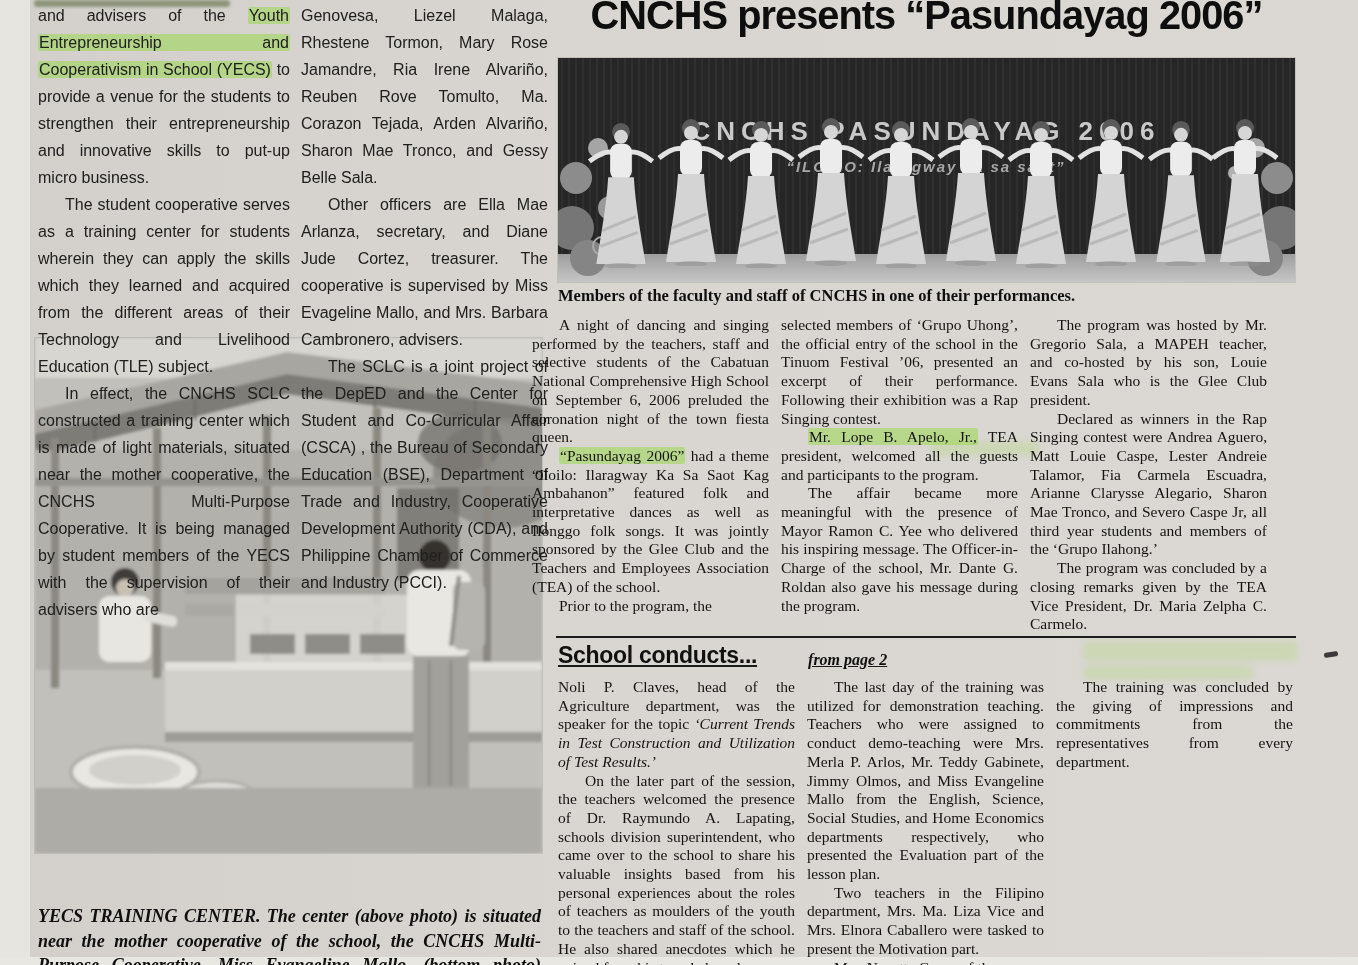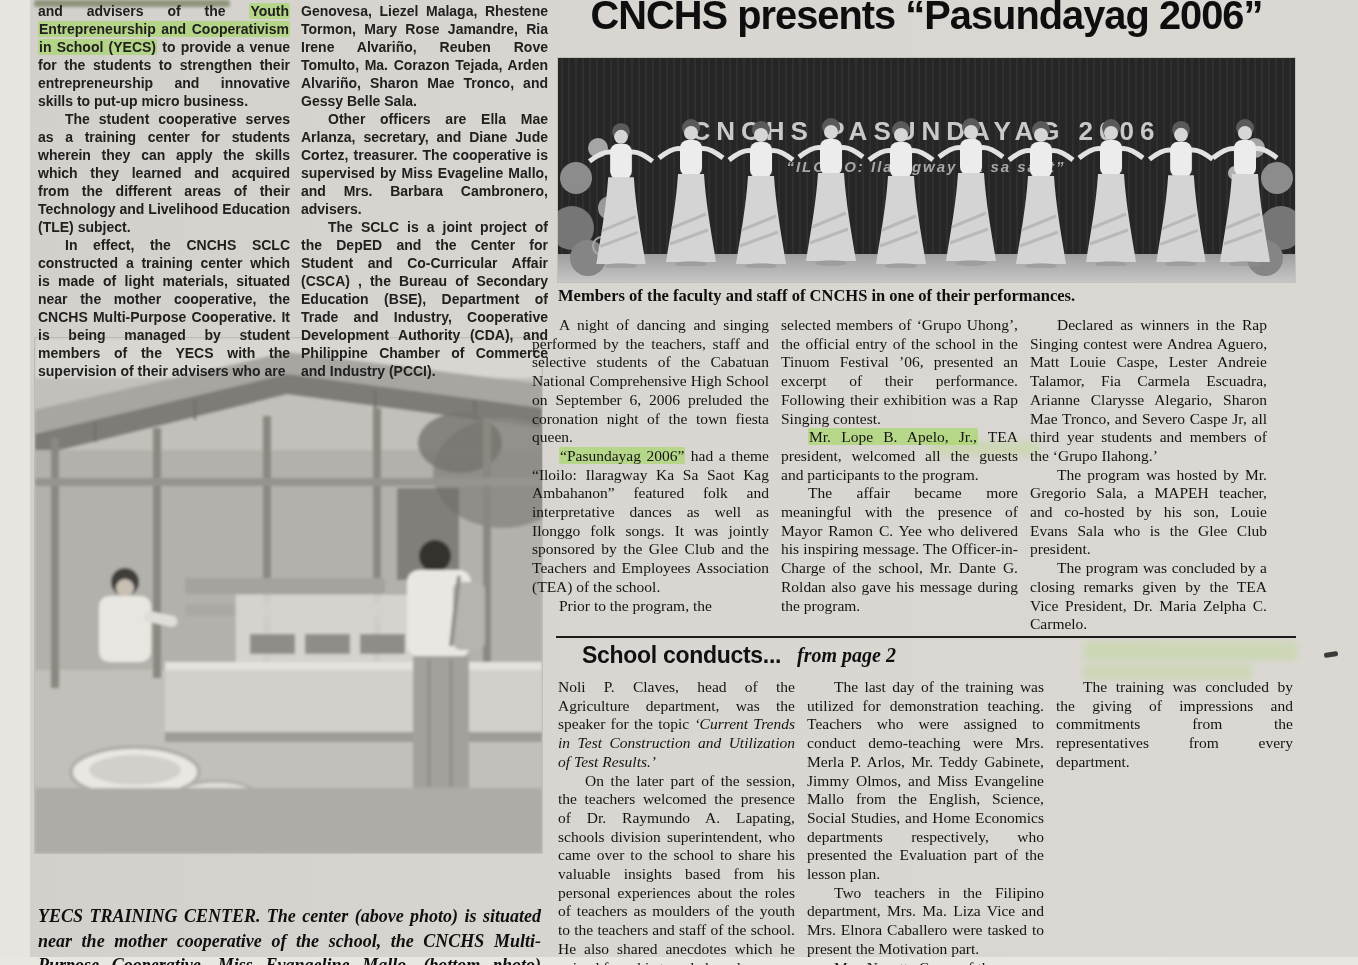--- a/index.html
+++ b/index.html
@@ -5,43 +5,43 @@
   html,body{margin:0;padding:0;background:#b8b6b1;}
   .page{position:relative;width:1358px;height:965px;overflow:hidden;
         background:linear-gradient(90deg,#d3d0cb,#d9d6d1 45%,#dbd8d3);
         font-family:"Liberation Sans",sans-serif;color:#1a1a1a;}
   .edge-left{position:absolute;left:0;top:0;width:30px;height:965px;background:#e7e5e0;}
   .edge-bottom{position:absolute;left:0;bottom:0;width:1358px;height:8px;background:#e9e7e2;}
   .top-smudge{position:absolute;left:34px;top:0;width:196px;height:7px;
         background:rgba(72,88,42,.5);filter:blur(1.5px);border-radius:3px;}
 
   
-  .sans-col{position:absolute;font-size:14px;line-height:18px;text-align:justify;color:#20201f;z-index:3;font-weight:bold;}
+  .sans-col{position:absolute;font-size:16px;line-height:27px;text-align:justify;color:#20201f;z-index:3;}
   .sans-col p,.serif-col p{margin:0;}
   .ind{text-indent:27px;}
   .hl{background:rgba(148,216,66,.5);border-radius:2px;padding:0 1px;
       -webkit-box-decoration-break:clone;box-decoration-break:clone;}
   .i{font-style:italic;}
 
   
   .serif-col{font-family:"Liberation Serif",serif;font-size:15.5px;line-height:18.7px;
              text-align:justify;color:#151413;}
   .cols{position:absolute;display:flex;gap:12px;z-index:3;}
   .col{width:237px;}
 
   .headline{position:absolute;left:558px;top:-8px;width:737px;text-align:center;
             font-weight:bold;font-size:41px;letter-spacing:-1px;color:#0e0e0e;
             white-space:nowrap;transform:scaleX(.97);transform-origin:50% 50%;z-index:3;}
   .stage-caption{position:absolute;left:558px;top:286px;width:737px;z-index:3;
             font-family:"Liberation Serif",serif;font-weight:bold;
             font-size:16.5px;color:#0f0f0f;}
   .divider{position:absolute;left:556px;top:636px;width:740px;height:2px;background:#1c1c1c;z-index:3;}
-  .sec-head{position:absolute;left:582px;top:642px;display:flex;gap:16px;align-items:center;z-index:3;}
+  .sec-head{position:absolute;left:558px;top:642px;display:flex;gap:16px;align-items:flex-end;z-index:3;text-decoration:underline;}
   .sec-title{font-weight:bold;font-size:23px;color:#101010;letter-spacing:-.3px;}
-  .sec-cont{font-family:"Liberation Serif",serif;font-style:italic;font-weight:bold;font-size:20px;color:#101010;}
+  .sec-cont{font-family:"Liberation Serif",serif;font-style:italic;font-weight:bold;font-size:16px;color:#101010;margin-left:35px;}
 
   .train-caption{position:absolute;left:38px;top:904px;width:503px;z-index:3;
             font-family:"Liberation Serif",serif;font-weight:bold;font-style:italic;
             font-size:18px;line-height:24.5px;color:#0f0f0f;text-align:justify;}
 
   .photo{position:absolute;z-index:1;box-shadow:0 0 0 1px rgba(0,0,0,.10);}
   .smudge{position:absolute;background:rgba(150,215,70,.20);filter:blur(3px);border-radius:6px;z-index:2;}
   .pen-mark{position:absolute;left:1324px;top:652px;width:14px;height:5px;background:#3b3b3b;
             border-radius:2px;transform:rotate(-8deg);z-index:3;}
 </style>
@@ -201,22 +201,22 @@
         <p class="ind"><span>A night of dancing and singing performed by the teachers, staff and selective students of the Cabatuan National Comprehensive High School  on September 6, 2006 preluded the coronation night of the town fiesta queen.</span></p>
         <p class="ind"><span class="hl">“Pasundayag 2006”</span><span> had a theme “Iloilo: Ilaragway Ka Sa Saot Kag Ambahanon” featured folk and interpretative dances as well as Ilonggo folk songs.  It was jointly sponsored by the Glee  Club and the Teachers and Employees Association (TEA) of the school.</span></p>
         <p class="ind"><span>Prior to the program, the</span></p>
       </div>
     <div class="col serif-col">
         <p><span>selected members of ‘Grupo Uhong’, the official entry of the school in the Tinuom Festival ’06, presented an excerpt of their performance. Following their exhibition  was a Rap Singing contest.</span></p>
         <p class="ind"><span class="hl">Mr. Lope B. Apelo, Jr.,</span><span> TEA president, welcomed all the guests and participants to the program.</span></p>
         <p class="ind"><span>The affair became more meaningful with the presence of Mayor Ramon C. Yee who delivered his inspiring message. The Officer-in-Charge of the school, Mr. Dante G. Roldan also gave his  message during the program.</span></p>
       </div>
     <div class="col serif-col">
+        <p class="ind"><span>The program was hosted by Mr. Gregorio Sala, a MAPEH teacher, and co-hosted by his son, Louie Evans Sala who is the Glee Club president.</span></p>
         <p class="ind"><span>Declared as winners in the Rap Singing contest were Andrea Aguero, Matt Louie Caspe, Lester Andreie Talamor, Fia Carmela Escuadra, Arianne Clarysse Alegario, Sharon Mae Tronco, and Severo Caspe Jr, all third year students and members of the ‘Grupo Ilahong.’</span></p>
-        <p class="ind"><span>The program was hosted by Mr. Gregorio Sala, a MAPEH teacher, and co-hosted by his son, Louie Evans Sala who is the Glee Club president.</span></p>
         <p class="ind"><span>The program was concluded by a closing remarks given by the TEA Vice President, Dr. Maria Zelpha C. Carmelo.</span></p>
       </div>
   </div>
 
   <div class="divider"></div>
   <div class="sec-head">
     <span class="sec-title">School conducts...</span>
     <span class="sec-cont">from page 2</span>
   </div>
 

